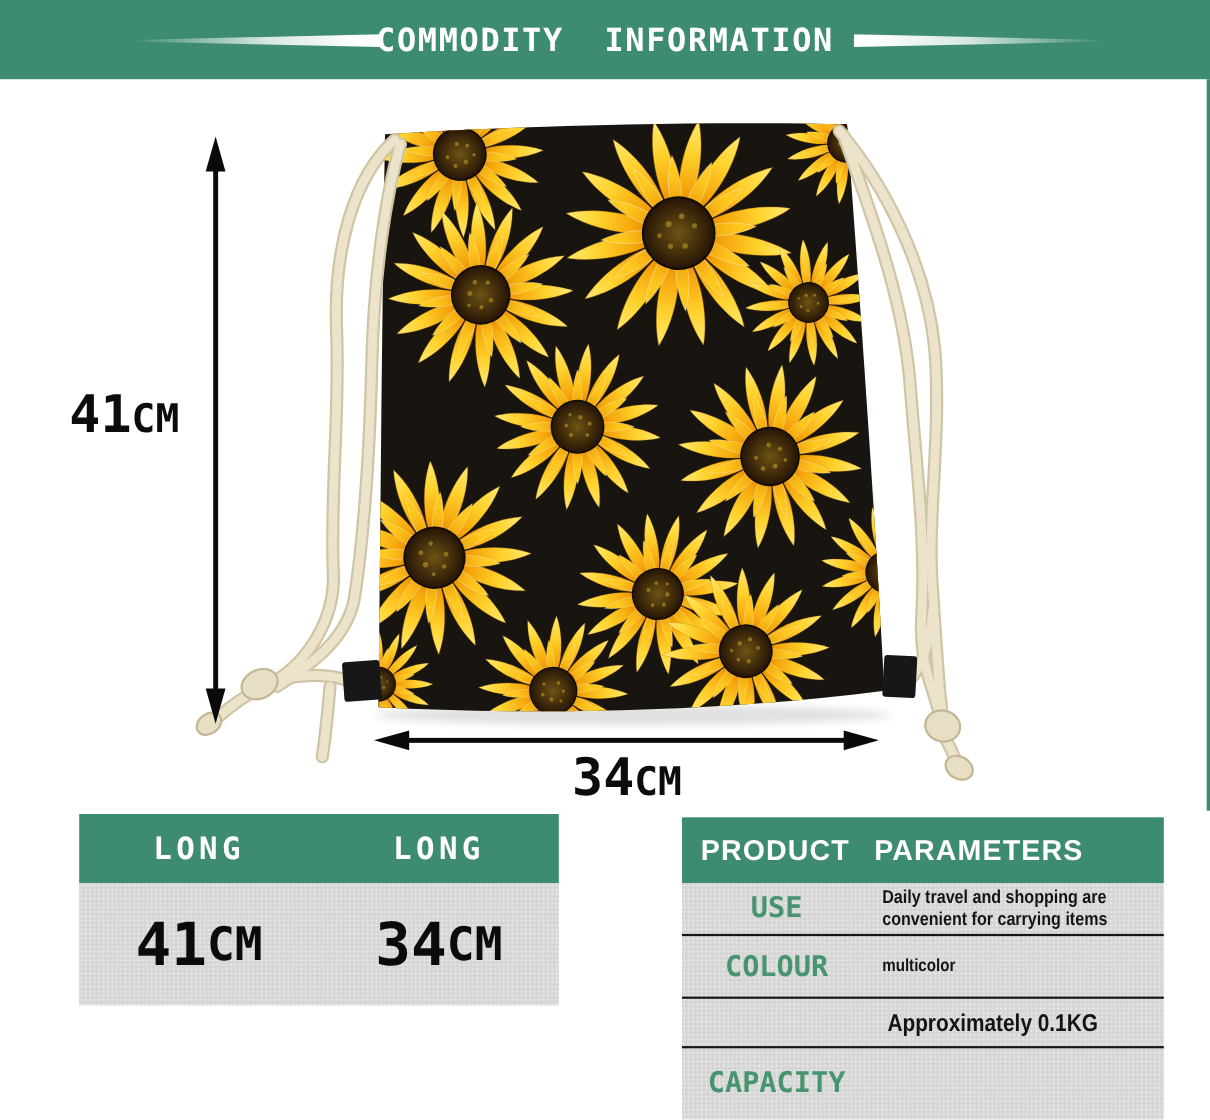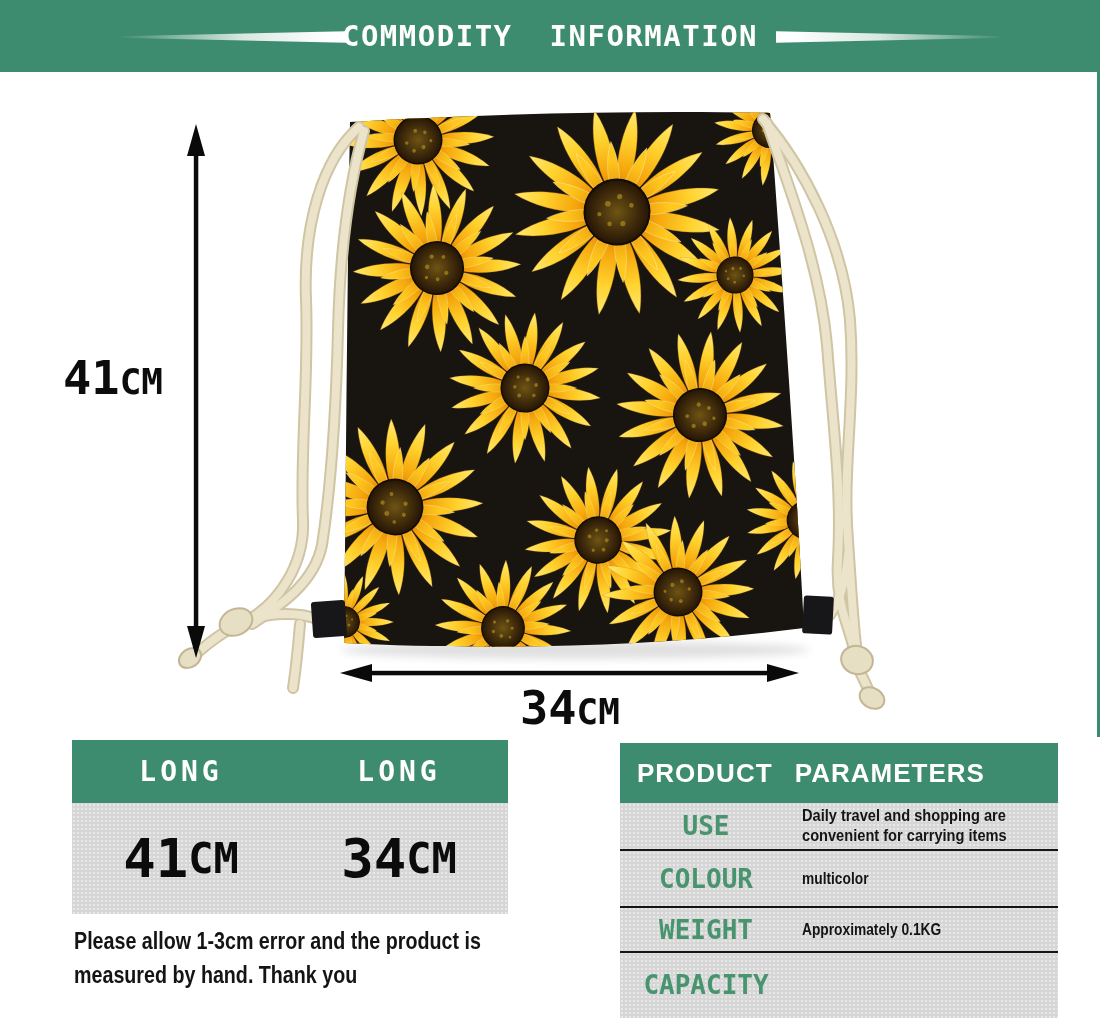--- a/index.html
+++ b/index.html
@@ -81,21 +81,21 @@
   .prow { display:flex; align-items:center; }
   .prow.sep { border-bottom:2px solid #151515; }
   .prow .plabel {
     width:172px; text-align:center; color:#48946f;
     font-family:"DejaVu Sans Mono", monospace; font-weight:bold; font-size:26px;
   }
   .prow .pvalue { flex:1; padding-left:10px; color:#141414; font-weight:bold; }
   .pvalue .ln { display:block; white-space:nowrap; transform:scaleX(.86); transform-origin:0 50%; }
   .prow.r-use      { height:48px; } .prow.r-use .pvalue      { font-size:17px; line-height:20px; }
   .prow.r-colour   { height:57px;justify-content:flex-end; } .prow.r-colour .pvalue   { font-size:16px; }
-  .prow.r-weight   { height:45px; } .prow.r-weight .pvalue   { font-size:16px; }
+  .prow.r-weight   { height:45px; } .prow.r-weight .pvalue   { font-size:22px;text-align:right; }
   .prow.r-capacity { height:63px; } .prow.r-capacity .pvalue { font-size:17px; line-height:21px; }
 </style>
 </head>
 <body>
 
 <div id="stage">
 
   <div class="banner">
     <div class="deco-line left"></div>
     <div class="deco-line right"></div>
@@ -262,43 +262,38 @@
         <span class="num">41</span>
           <span class="unit">CM</span>
       </div>
       <div>
         <span class="num">34</span>
           <span class="unit">CM</span>
       </div>
     </div>
   </div>
 
-  <div class="note">
-    <span class="ln">Please allow 1-3cm error and the product is</span>
-    <span class="ln">measured by hand. Thank you</span>
-  </div>
 
   <div class="param-table">
     <div class="hd">PRODUCT PARAMETERS</div>
     <div class="bd">
       <div class="prow r-use sep">
         <div class="plabel">USE</div>
         <div class="pvalue">
           <span class="ln">Daily travel and shopping are</span>
           <span class="ln">convenient for carrying items</span>
         </div>
       </div>
       <div class="prow r-colour sep">
         <div class="plabel">COLOUR</div>
         <div class="pvalue">
           <span class="ln">multicolor</span>
         </div>
       </div>
       <div class="prow r-weight sep">
-        <div class="plabel">WEIGHT</div>
         <div class="pvalue">
           <span class="ln">Approximately 0.1KG</span>
         </div>
       </div>
       <div class="prow r-capacity">
         <div class="plabel">CAPACITY</div>
       </div>
     </div>
   </div>
 

